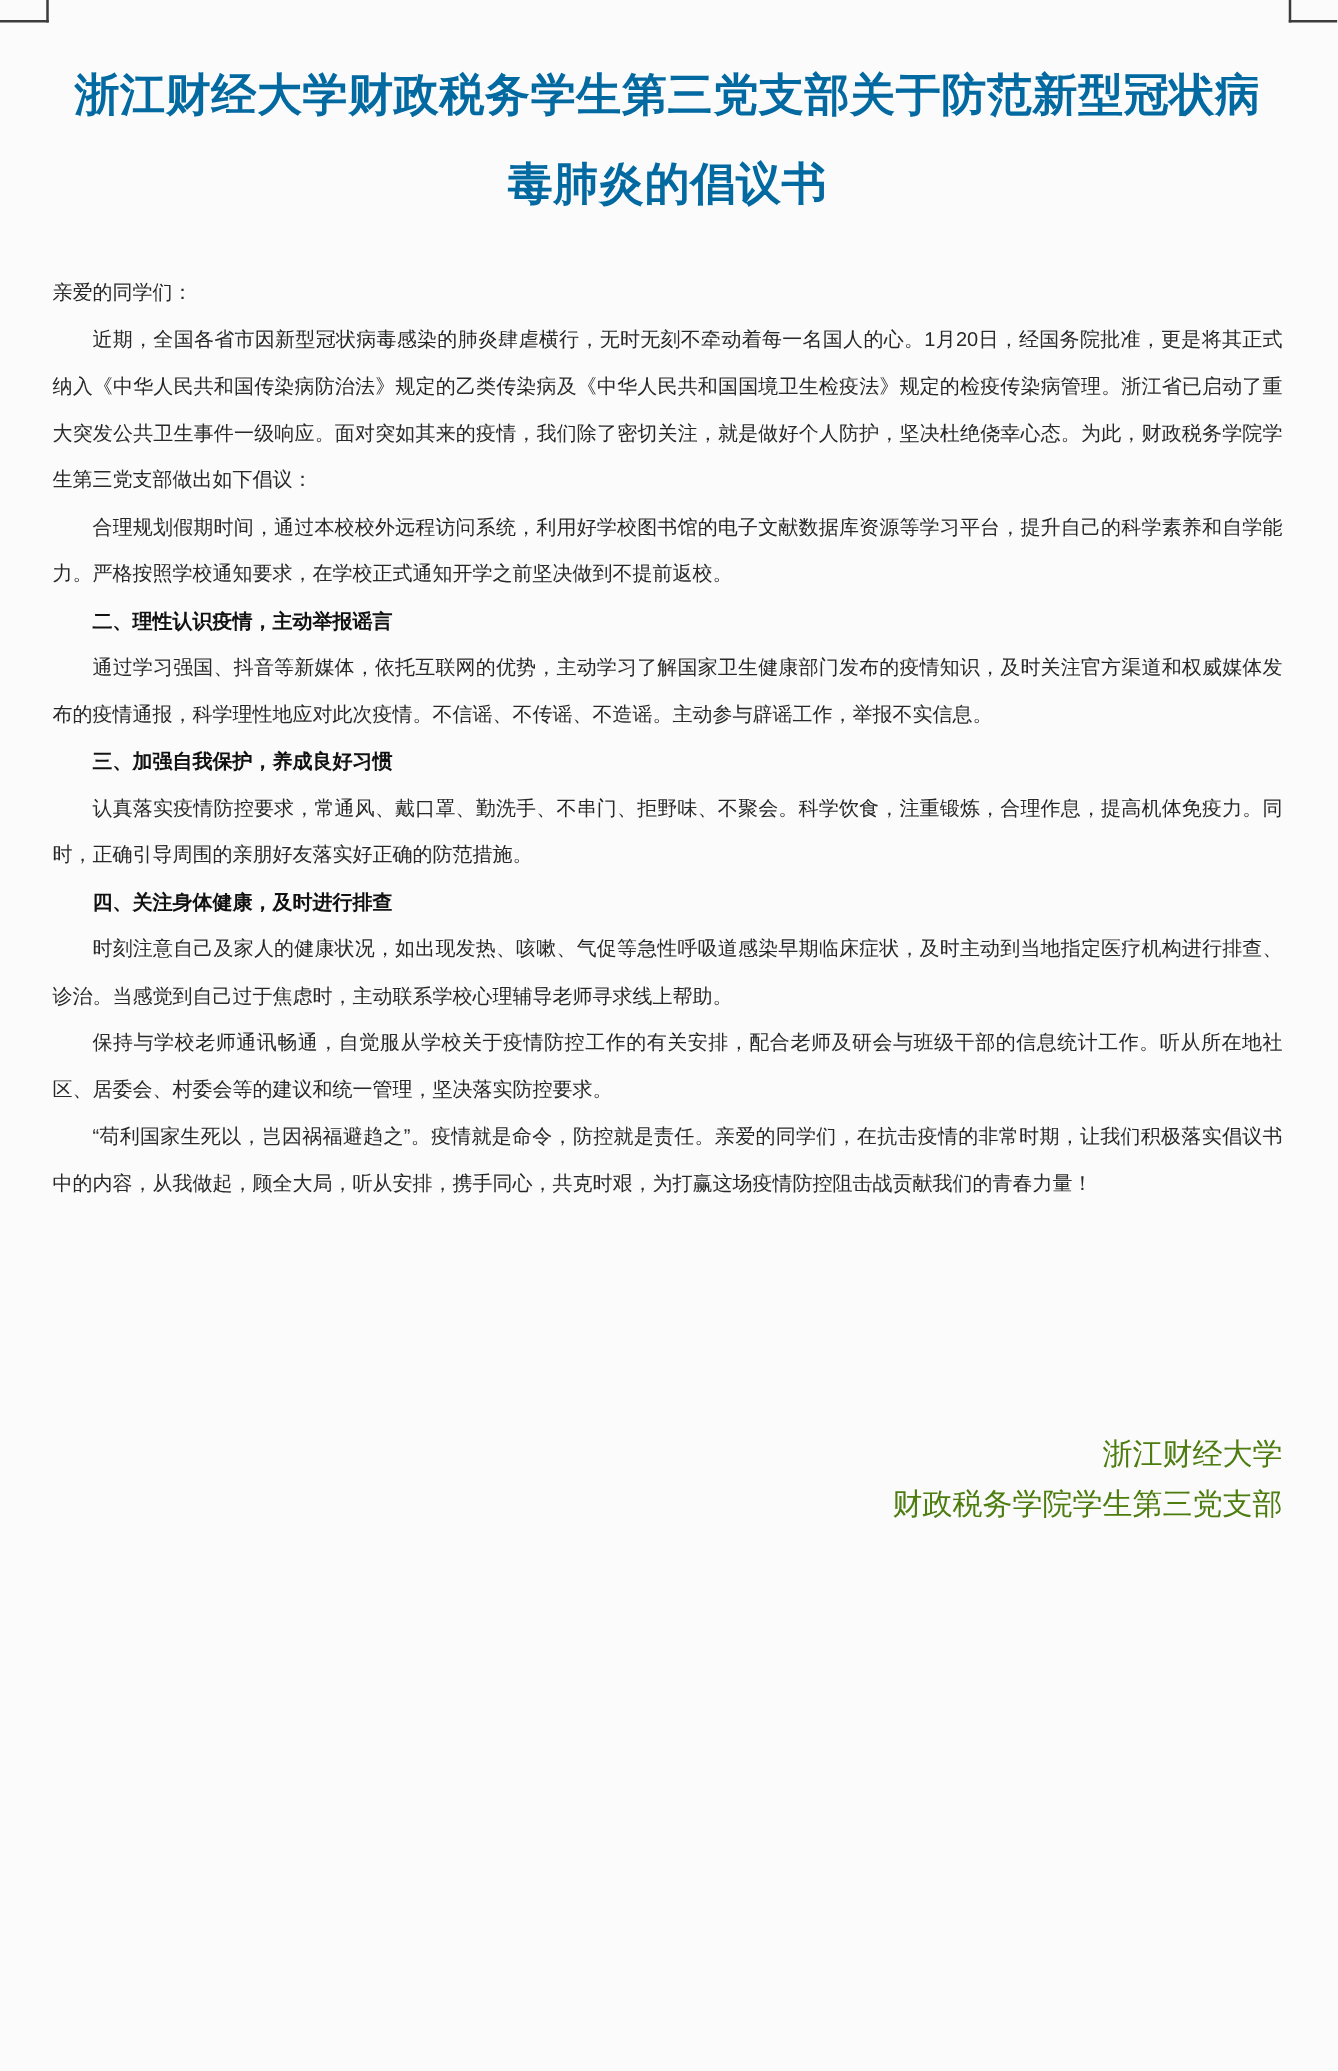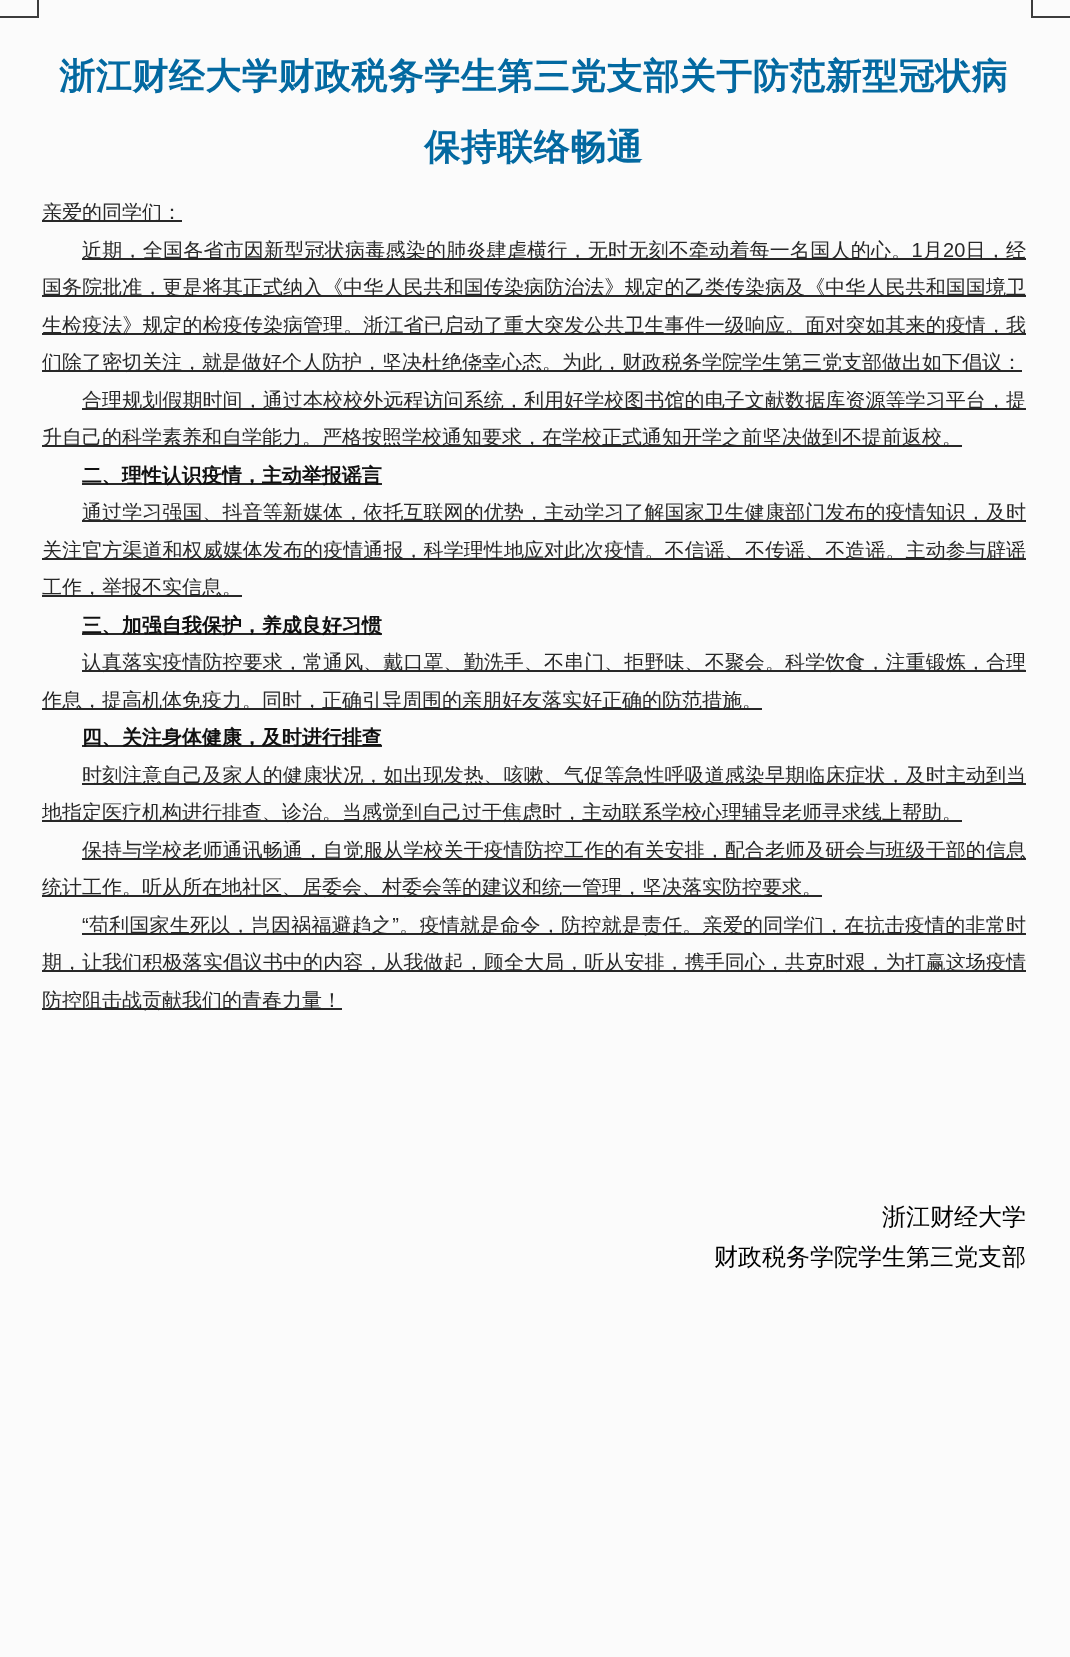--- a/index.html
+++ b/index.html
@@ -43,58 +43,57 @@
     margin: 40px 0 0 0;
     font-size: 36px;
     line-height: 71px;
     font-weight: 700;
     color: #0369a1;
     text-align: center;
     letter-spacing: 0.5px;
   }
   .title-line { display: block; }
   .body-text {
-    margin-top: 12px;
-    font-size: 20px;
+    margin-top: 34px;
+    font-size: 16px;
     line-height: 37.5px;
     color: #282828;
     text-align: justify;
     text-justify: inter-ideograph;
-    text-decoration: underline;
   }
   .body-text p { margin: 0; }
   .greeting { text-indent: 0; }
   .para { text-indent: 2em; }
   .heading {
     text-indent: 2em;
     font-weight: 700;
     color: #111111;
   }
   .signature {
     margin-top: 178px;
     font-size: 24px;
     line-height: 40px;
-    color: #000000;
+    color: #4d7c0f;
     text-align: right;
   }
   .signature p { margin: 0; }
 </style>
 </head>
 <body>
 
 <div class="page">
 
   <div class="corner tl"></div>
   <div class="corner tr"></div>
 
   <div class="content">
 
     <h1 class="title">
       <span class="title-line">浙江财经大学财政税务学生第三党支部关于防范新型冠状病</span>
-      <span class="title-line">保持联络畅通</span>
+      <span class="title-line">毒肺炎的倡议书</span>
     </h1>
 
     <div class="body-text">
       <p class="greeting">亲爱的同学们：</p>
       <p class="para">近期，全国各省市因新型冠状病毒感染的肺炎肆虐横行，无时无刻不牵动着每一名国人的心。1月20日，经国务院批准，更是将其正式纳入《中华人民共和国传染病防治法》规定的乙类传染病及《中华人民共和国国境卫生检疫法》规定的检疫传染病管理。浙江省已启动了重大突发公共卫生事件一级响应。面对突如其来的疫情，我们除了密切关注，就是做好个人防护，坚决杜绝侥幸心态。为此，财政税务学院学生第三党支部做出如下倡议：</p>
 
       <p class="para">合理规划假期时间，通过本校校外远程访问系统，利用好学校图书馆的电子文献数据库资源等学习平台，提升自己的科学素养和自学能力。严格按照学校通知要求，在学校正式通知开学之前坚决做到不提前返校。</p>
 
       <p class="heading">二、理性认识疫情，主动举报谣言</p>
       <p class="para">通过学习强国、抖音等新媒体，依托互联网的优势，主动学习了解国家卫生健康部门发布的疫情知识，及时关注官方渠道和权威媒体发布的疫情通报，科学理性地应对此次疫情。不信谣、不传谣、不造谣。主动参与辟谣工作，举报不实信息。</p>

